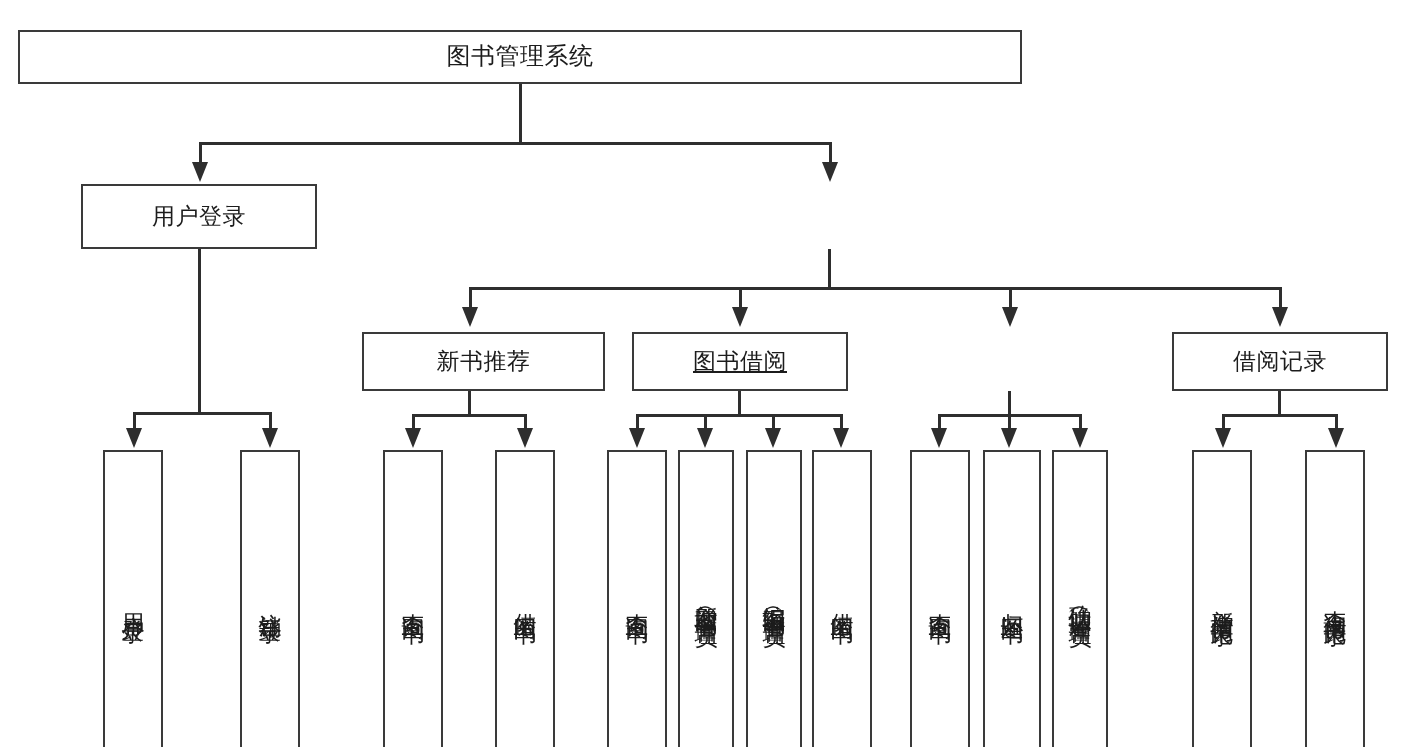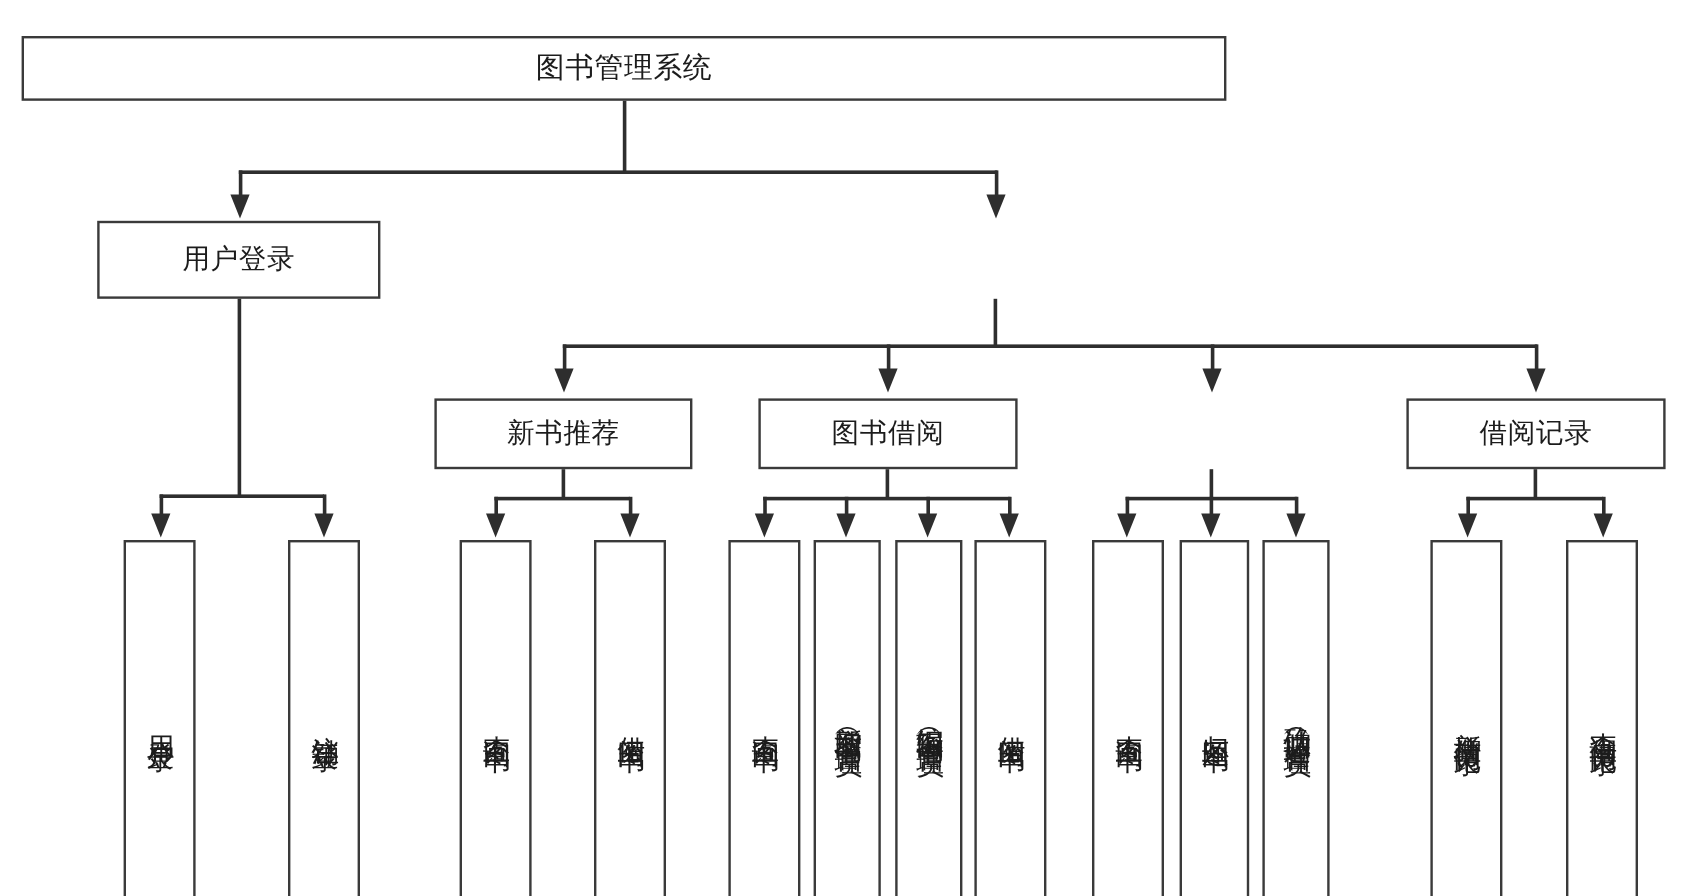--- a/index.html
+++ b/index.html
@@ -119,24 +119,24 @@
   <div class="hline" style="left:469px; top:271px; width:812px;"></div>
   <div class="vline" style="left:469px; top:271px; height:22px;"></div>
   <div class="arrow" style="left:462px; top:291px;"></div>
   <div class="vline" style="left:739px; top:271px; height:22px;"></div>
   <div class="arrow" style="left:732px; top:291px;"></div>
   <div class="vline" style="left:1009px; top:271px; height:22px;"></div>
   <div class="arrow" style="left:1002px; top:291px;"></div>
   <div class="vline" style="left:1279px; top:271px; height:22px;"></div>
   <div class="arrow" style="left:1272px; top:291px;"></div>
 
-  <div class="node l3" style="left:362px; top:316px; width:215px; height:59px;">
+  <div class="node l3" style="left:362px; top:316px; width:243px; height:59px;">
     <span class="lbl">新书推荐</span>
   </div>
-  <div class="node l3" style="left:632px; top:316px; width:216px; height:59px;">
+  <div class="node l3" style="left:632px; top:316px; width:216px; height:59px;text-decoration:underline;">
     <span class="lbl">图书借阅</span>
   </div>
   <div class="node l3" style="left:1172px; top:316px; width:216px; height:59px;">
     <span class="lbl">借阅记录</span>
   </div>
 
   <div class="vline" style="left:468px; top:375px; height:25px;"></div>
   <div class="hline" style="left:412px; top:398px; width:113px;"></div>
   <div class="vline" style="left:412px; top:398px; height:16px;"></div>
   <div class="arrow" style="left:405px; top:412px;"></div>

